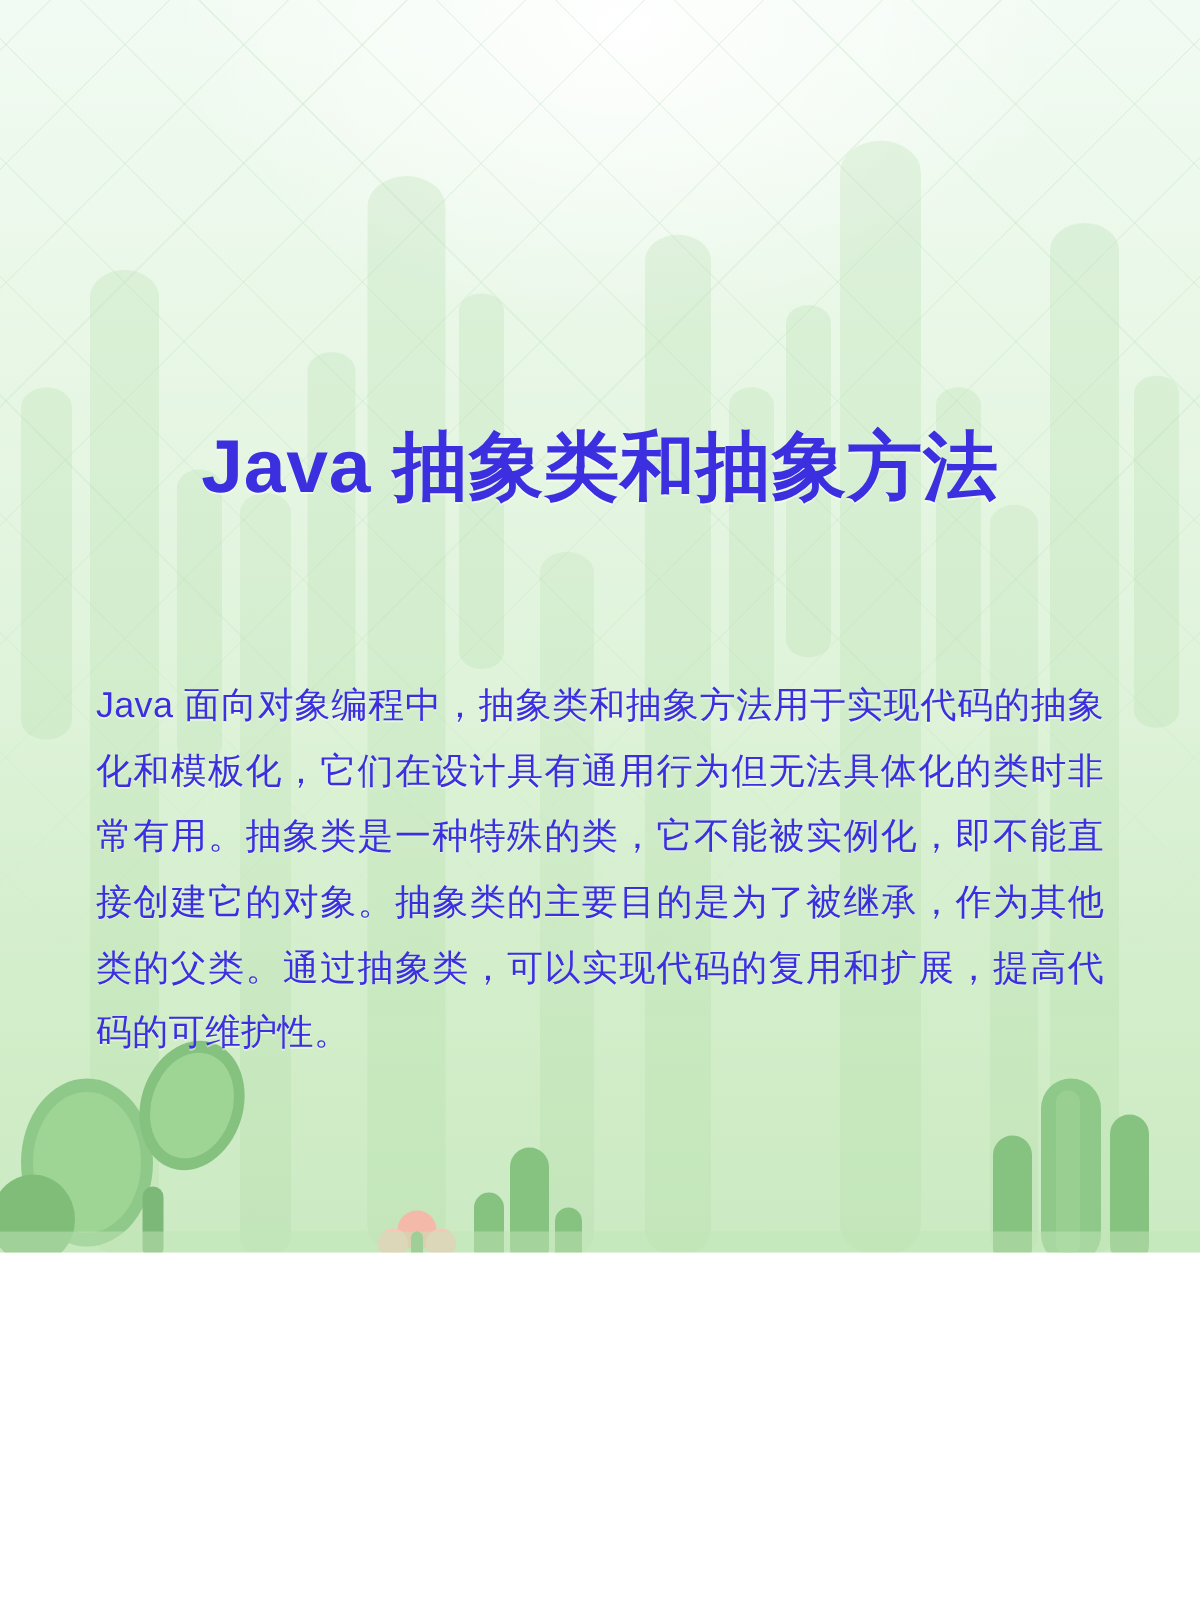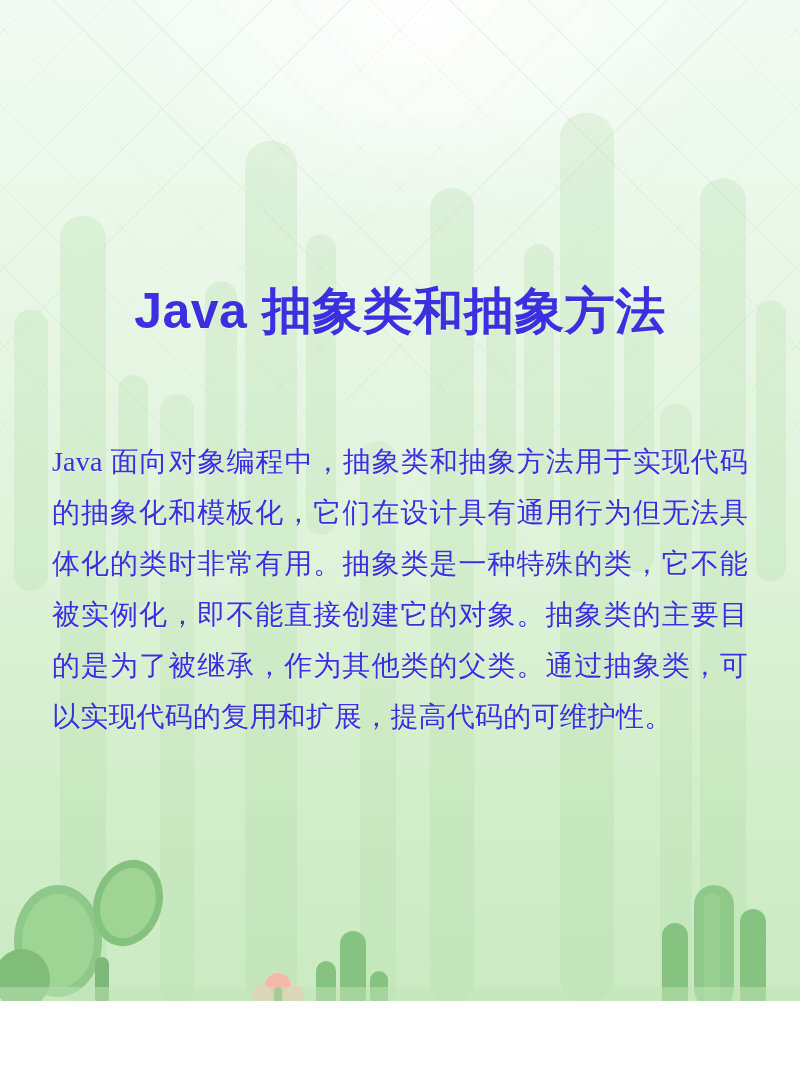--- a/index.html
+++ b/index.html
@@ -11,21 +11,21 @@
     width: 800px;
     height: 1067px;
     overflow: hidden;
     font-family: "Liberation Sans", "DejaVu Sans", sans-serif;
     background: #ffffff;
   }
 
   .card {
     position: relative;
     width: 800px;
-    height: 1001px;
+    height: 835px;
     overflow: hidden;
     background:
       radial-gradient(ellipse 420px 280px at 52% 2%, rgba(255,255,255,0.95) 0%, rgba(255,255,255,0.35) 45%, rgba(255,255,255,0) 72%),
       linear-gradient(180deg, #f2fbf3 0%, #e8f7e6 28%, #dff3da 55%, #d3eecb 78%, #cbeac2 100%);
   }
 
   
   .lattice {
     position: absolute;
     left: 0; top: 0; right: 0;
@@ -65,30 +65,29 @@
     text-align: center;
     font-size: 50px;
     line-height: 1.18;
     font-weight: 700;
     color: #3b2fe0;
     letter-spacing: 0.5px;
     text-shadow: 0 1px 0 rgba(255,255,255,0.55);
   }
 
   .body-text {
-    margin: 0;
+    margin: 12px;
     padding-top: 96px;
-    font-size: 28px;
+    font-size: 24px;
     line-height: 1.82;
     color: #3b2fe0;
     text-align: justify;
     text-justify: inter-ideograph;
     letter-spacing: 0.2px;
     text-shadow: 0 1px 0 rgba(255,255,255,0.45);
-    font-family: Liberation Serif, serif;
   }
 </style>
 </head>
 <body>
 
 <div class="card">
 
   <div class="lattice"></div>
 
   <div class="bg-shapes">

